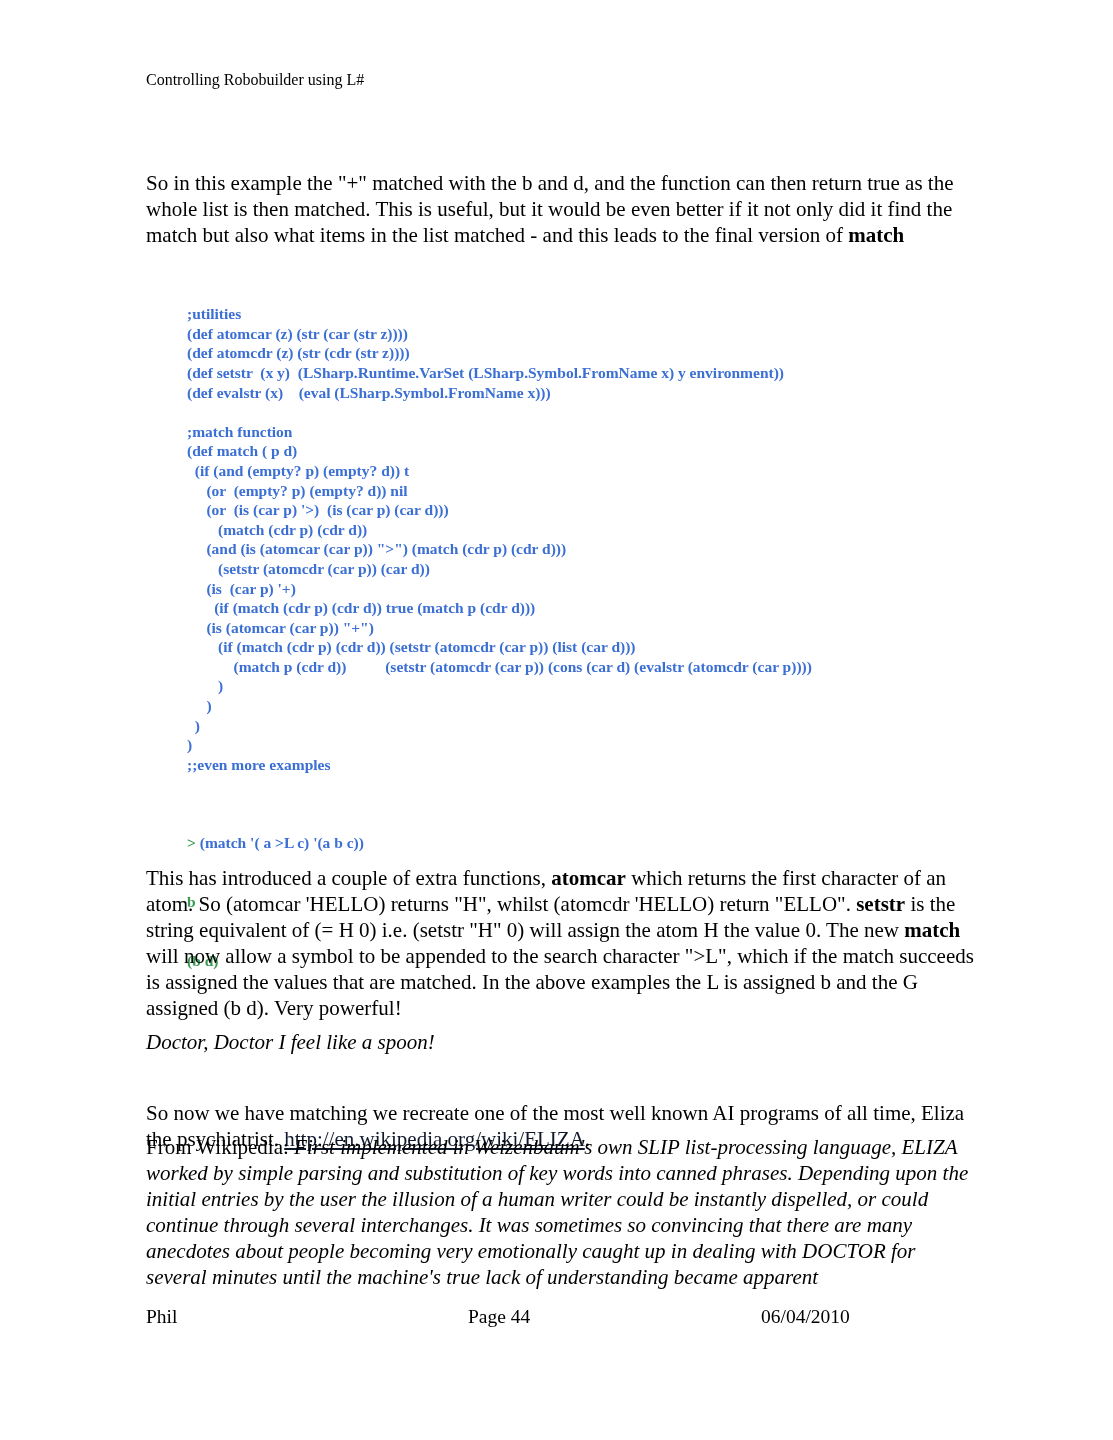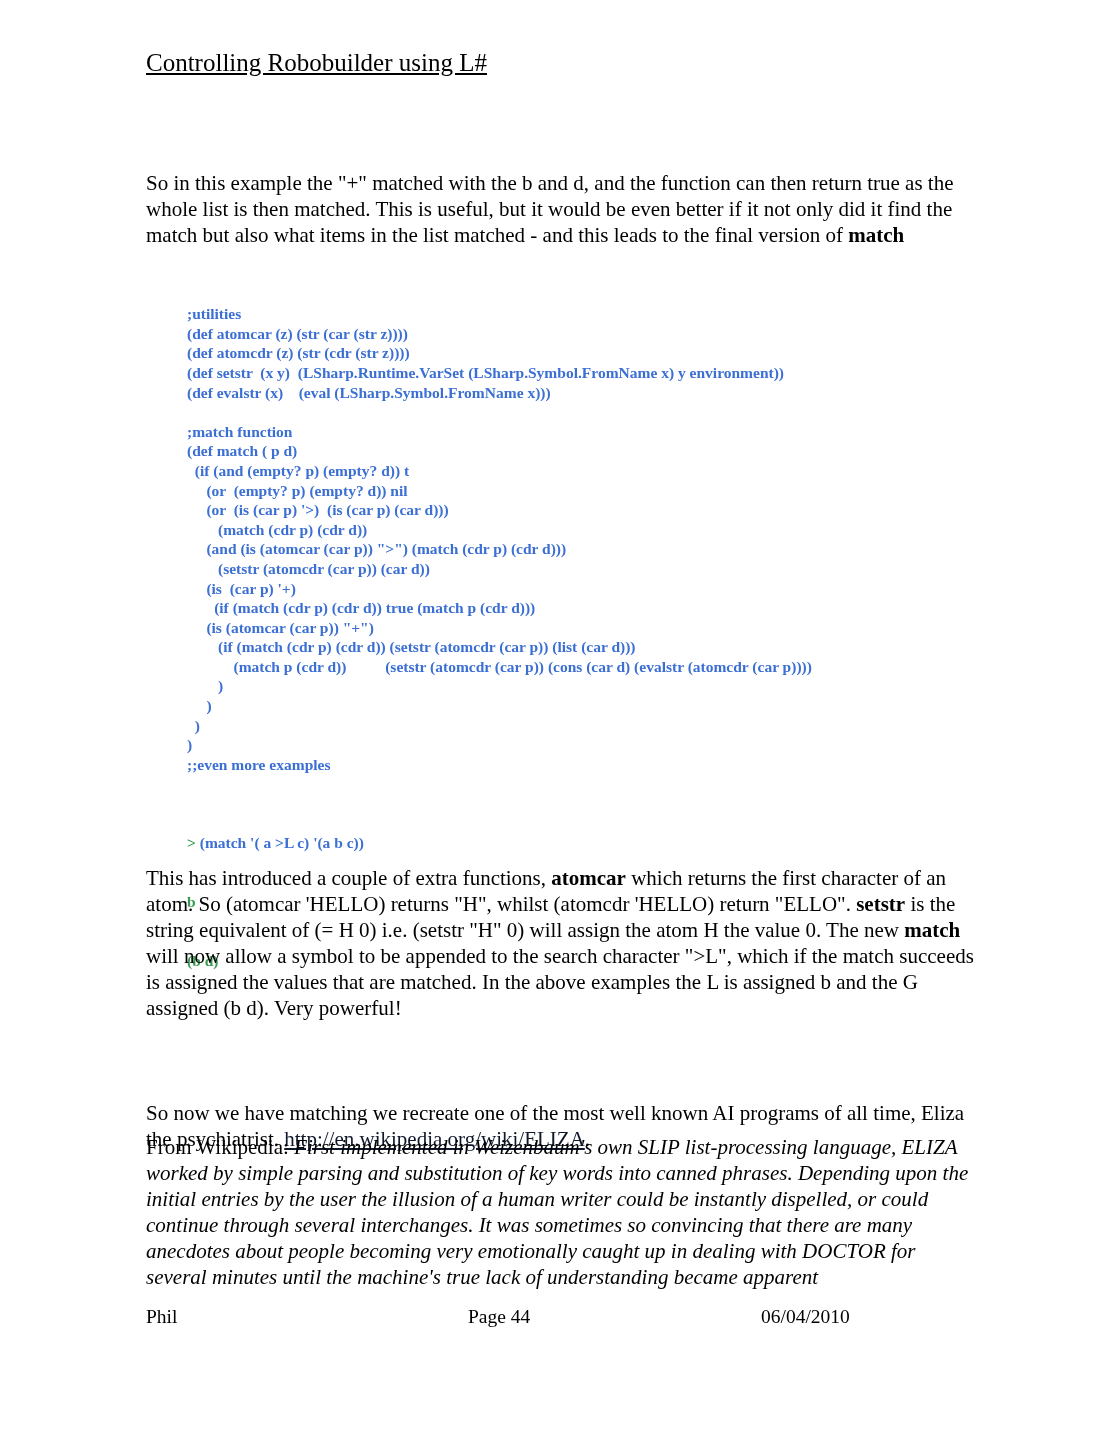--- a/index.html
+++ b/index.html
@@ -1,20 +1,20 @@
 <!DOCTYPE html>
 <html><head>
 <meta charset="utf-8">
 <style>
   html, body { margin: 0; padding: 0; background: #ffffff; }
   body {
     width: 1113px; height: 1440px; position: relative; overflow: hidden;
     font-family: "Liberation Serif", serif; color: #000;
   }
-  .header { position: absolute; left: 146px; top: 49px; font-size: 25px; text-decoration: underline; }
+  .header { position: absolute; left: 146px; top: 71px; font-size: 16px; }
   .body-text { position: absolute; left: 146px; width: 830px; font-size: 21px; line-height: 26px; }
   .p1 { top: 170px; }
   .code {
     position: absolute; left: 187px; top: 265px;
     font-family: "Liberation Serif", serif; font-size: 15.5px; line-height: 19.6px;
     color: #3b6fd4; white-space: pre; font-weight: bold;
   }
   .code .line { display: block; height: 19.6px; }
   .code .green { color: #3a9a52; }
   .p2 { top: 865px; }
@@ -39,20 +39,21 @@
 <div class="code">
   <div id="code-lines"><span class="line">;utilities</span><span class="line">(def atomcar (z) (str (car (str z))))</span><span class="line">(def atomcdr (z) (str (cdr (str z))))</span><span class="line">(def setstr  (x y)  (LSharp.Runtime.VarSet (LSharp.Symbol.FromName x) y environment))</span><span class="line">(def evalstr (x)    (eval (LSharp.Symbol.FromName x)))</span><span class="line"></span><span class="line">;match function</span><span class="line">(def match ( p d)</span><span class="line">  (if (and (empty? p) (empty? d)) t</span><span class="line">     (or  (empty? p) (empty? d)) nil</span><span class="line">     (or  (is (car p) '&gt;)  (is (car p) (car d)))</span><span class="line">        (match (cdr p) (cdr d))</span><span class="line">     (and (is (atomcar (car p)) "&gt;") (match (cdr p) (cdr d)))</span><span class="line">        (setstr (atomcdr (car p)) (car d))</span><span class="line">     (is  (car p) '+)</span><span class="line">       (if (match (cdr p) (cdr d)) true (match p (cdr d)))</span><span class="line">     (is (atomcar (car p)) "+")</span><span class="line">        (if (match (cdr p) (cdr d)) (setstr (atomcdr (car p)) (list (car d)))</span><span class="line">            (match p (cdr d))          (setstr (atomcdr (car p)) (cons (car d) (evalstr (atomcdr (car p))))</span><span class="line">        )</span><span class="line">     )</span><span class="line">  )</span><span class="line">)</span><span class="line">;;even more examples</span><span class="line"></span></div>
   <span class="line"><span class="green">&gt;</span><span> (match '( a &gt;L c) '(a b c))</span></span>
   <span class="line green">b</span>
   <span class="line green">(b d)</span>
 </div>
 
 <div class="body-text p2"><span>This has introduced a couple of extra functions, </span><b>atomcar</b><span> which returns the first character of an atom. So (atomcar 'HELLO) returns "H", whilst (atomcdr 'HELLO) return "ELLO". </span><b>setstr</b><span> is the string equivalent of (= H 0) i.e. (setstr "H" 0) will assign the atom H the value 0. The new </span><b>match</b><span> will now allow a symbol to be appended to the search character "&gt;L", which if the match succeeds is assigned the values that are matched. In the above examples the L is assigned b and the G assigned (b d). Very powerful!</span></div>
 
 <div class="body-text joke">
+  <div>Doctor, Doctor I feel like a spoon!</div>
 </div>
 
 <div class="body-text p3"><span>So now we have matching we recreate one of the most well known AI programs of all time, Eliza the psychiatrist. </span><a class="link">http://en.wikipedia.org/wiki/ELIZA</a><span>.</span></div>
 
 <div class="body-text p4"><span>From Wikipedia: </span><span class="quote">First implemented in Weizenbaum's own SLIP list-processing language, ELIZA worked by simple parsing and substitution of key words into canned phrases. Depending upon the initial entries by the user the illusion of a human writer could be instantly dispelled, or could continue through several interchanges. It was sometimes so convincing that there are many anecdotes about people becoming very emotionally caught up in dealing with DOCTOR for several minutes until the machine's true lack of understanding became apparent</span></div>
 
 <div class="footer f-left">Phil</div>
 <div class="footer f-center">Page 44</div>
 <div class="footer f-right">06/04/2010</div>
 

